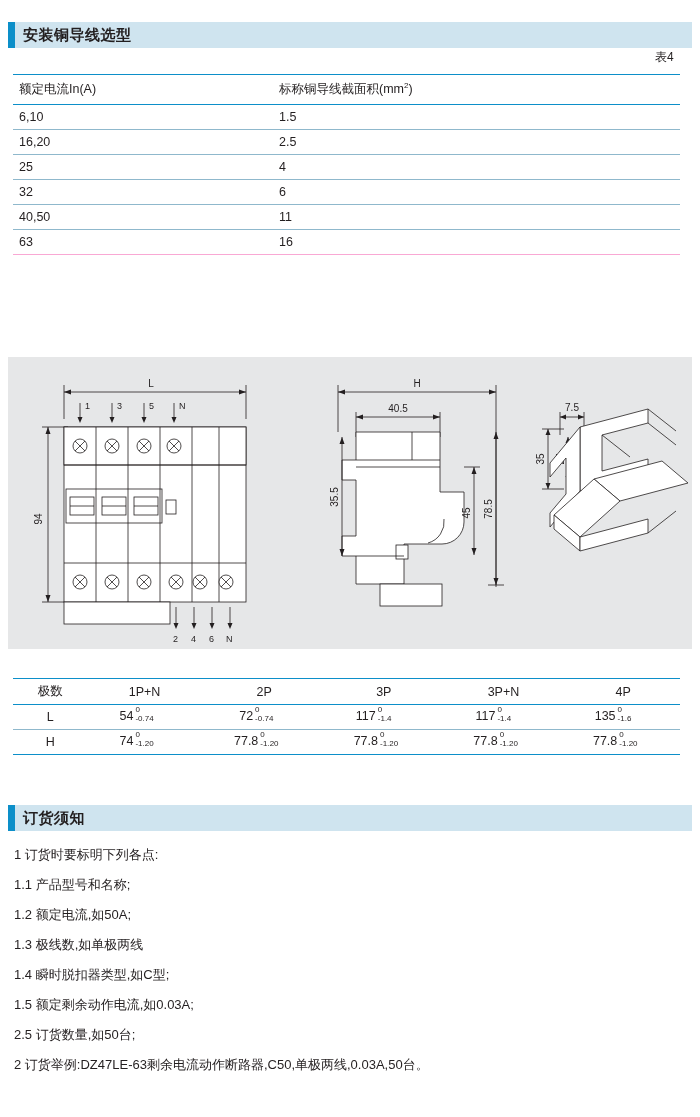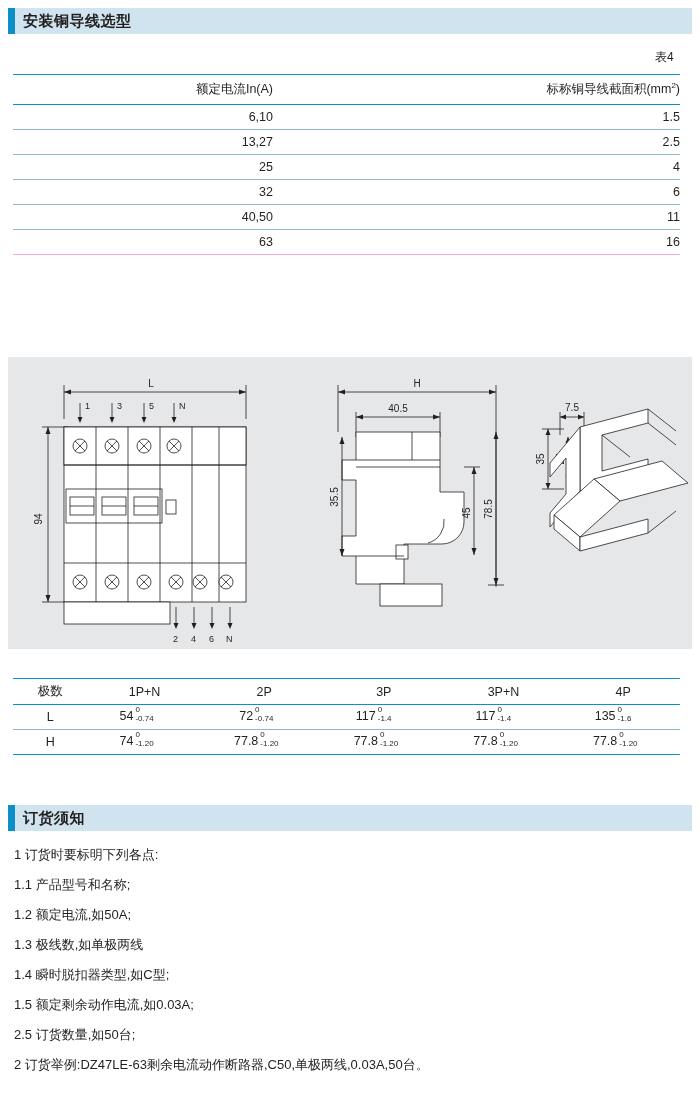--- a/index.html
+++ b/index.html
@@ -44,21 +44,21 @@
   }
   table.t4 {
     position: absolute;
     left: 13px;
     top: 74px;
     width: 667px;
     border-collapse: collapse;
     font-size: 12.5px;
   }
   table.t4 th, table.t4 td {
-    text-align: right;
+    text-align: left;
     padding: 5px 0 5px 6px;
     font-weight: normal;
     border-bottom: 1px solid #8fb8cc;
   }
   table.t4 thead th {
     border-top: 1px solid #0c8fc9;
     border-bottom: 1px solid #0c8fc9;
     padding-top: 6px;
     padding-bottom: 6px;
   }
@@ -135,40 +135,40 @@
   .notes .line {
     margin-bottom: 17px;
     white-space: pre;
   }
 </style>
 </head>
 <body>
 
 <div class="page">
 
-  <div class="section-bar" style="top:8px;">
+  <div class="section-bar" style="top:22px;">
     <span class="title">安装铜导线选型</span>
   </div>
 
   <div class="table-caption" style="left:655px; top:49px;">表4</div>
 
   <table class="t4">
     <thead>
       <tr>
         <th class="c1">额定电流In(A)</th>
         <th><span>标称铜导线截面积(mm</span><sup>2</sup><span>)</span></th>
       </tr>
     </thead>
     <tbody>
       <tr>
         <td class="c1">6,10</td>
         <td>1.5</td>
       </tr>
       <tr>
-        <td class="c1">13,27</td>
+        <td class="c1">16,20</td>
         <td>2.5</td>
       </tr>
       <tr>
         <td class="c1">25</td>
         <td>4</td>
       </tr>
       <tr>
         <td class="c1">32</td>
         <td>6</td>
       </tr>

